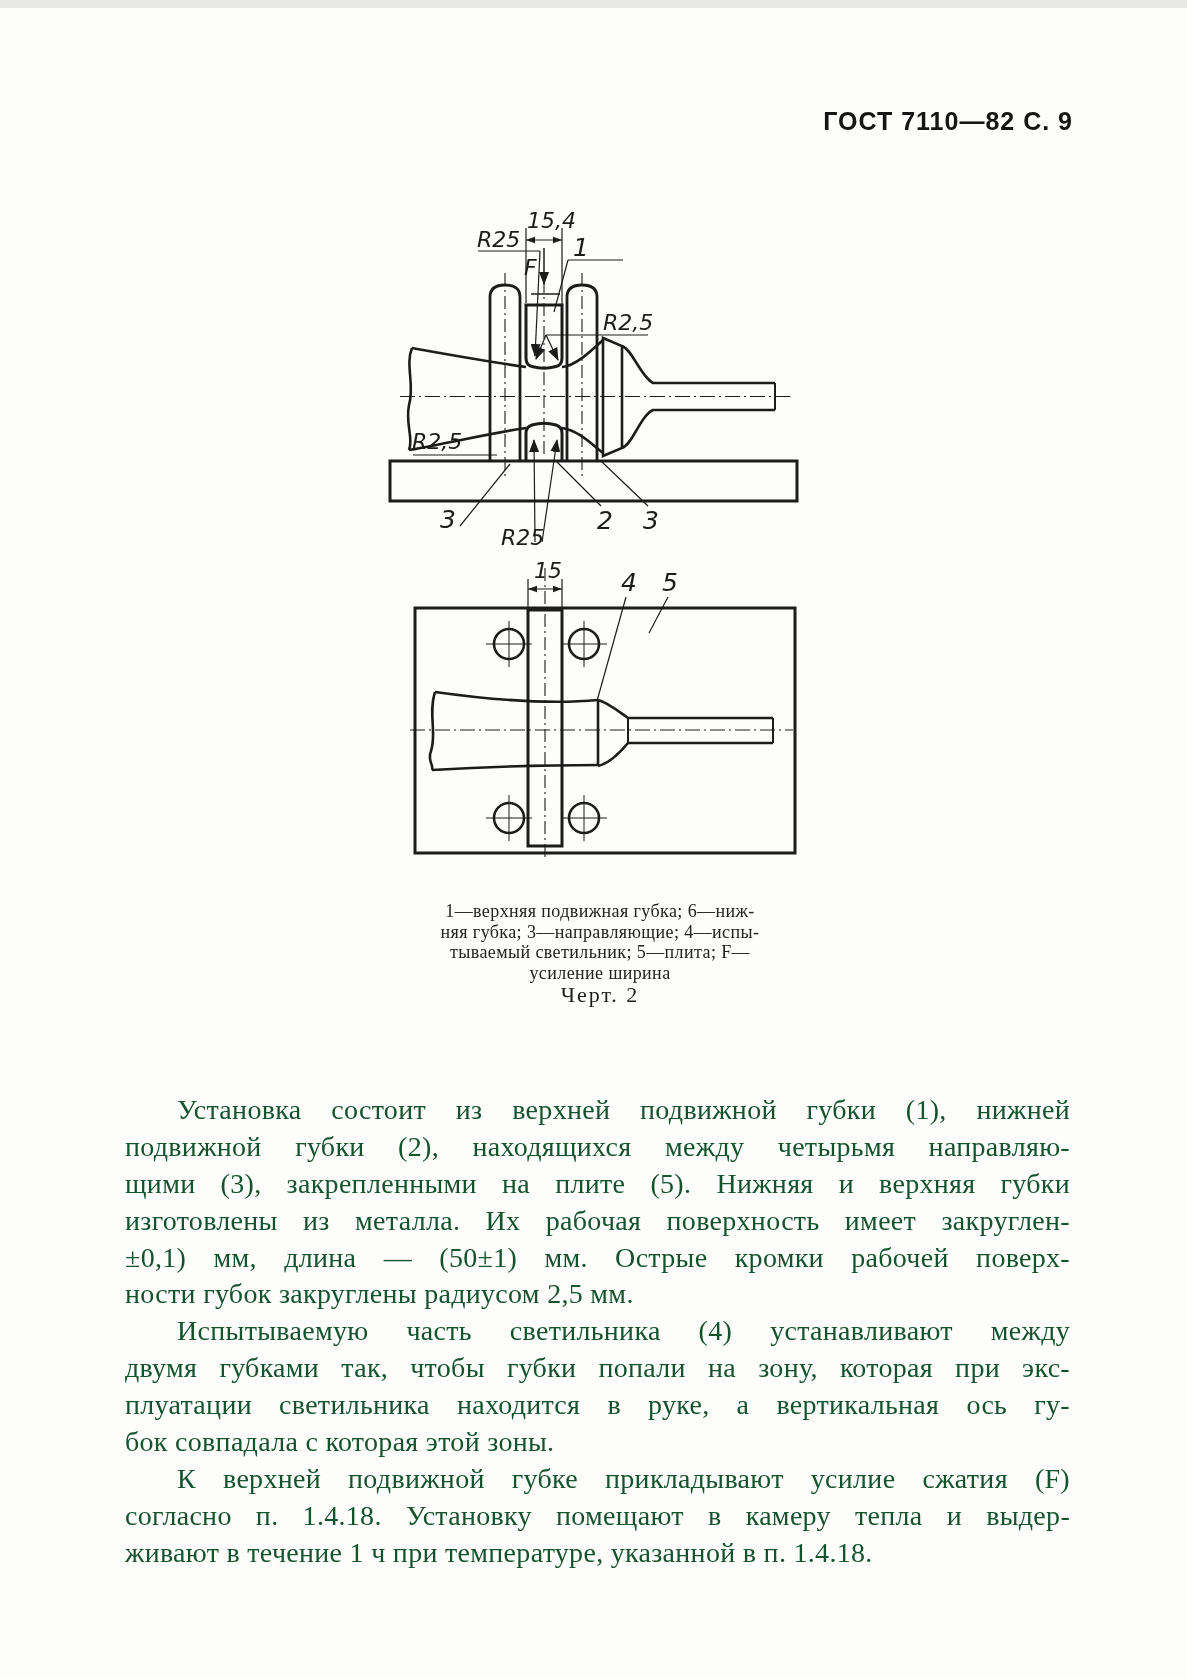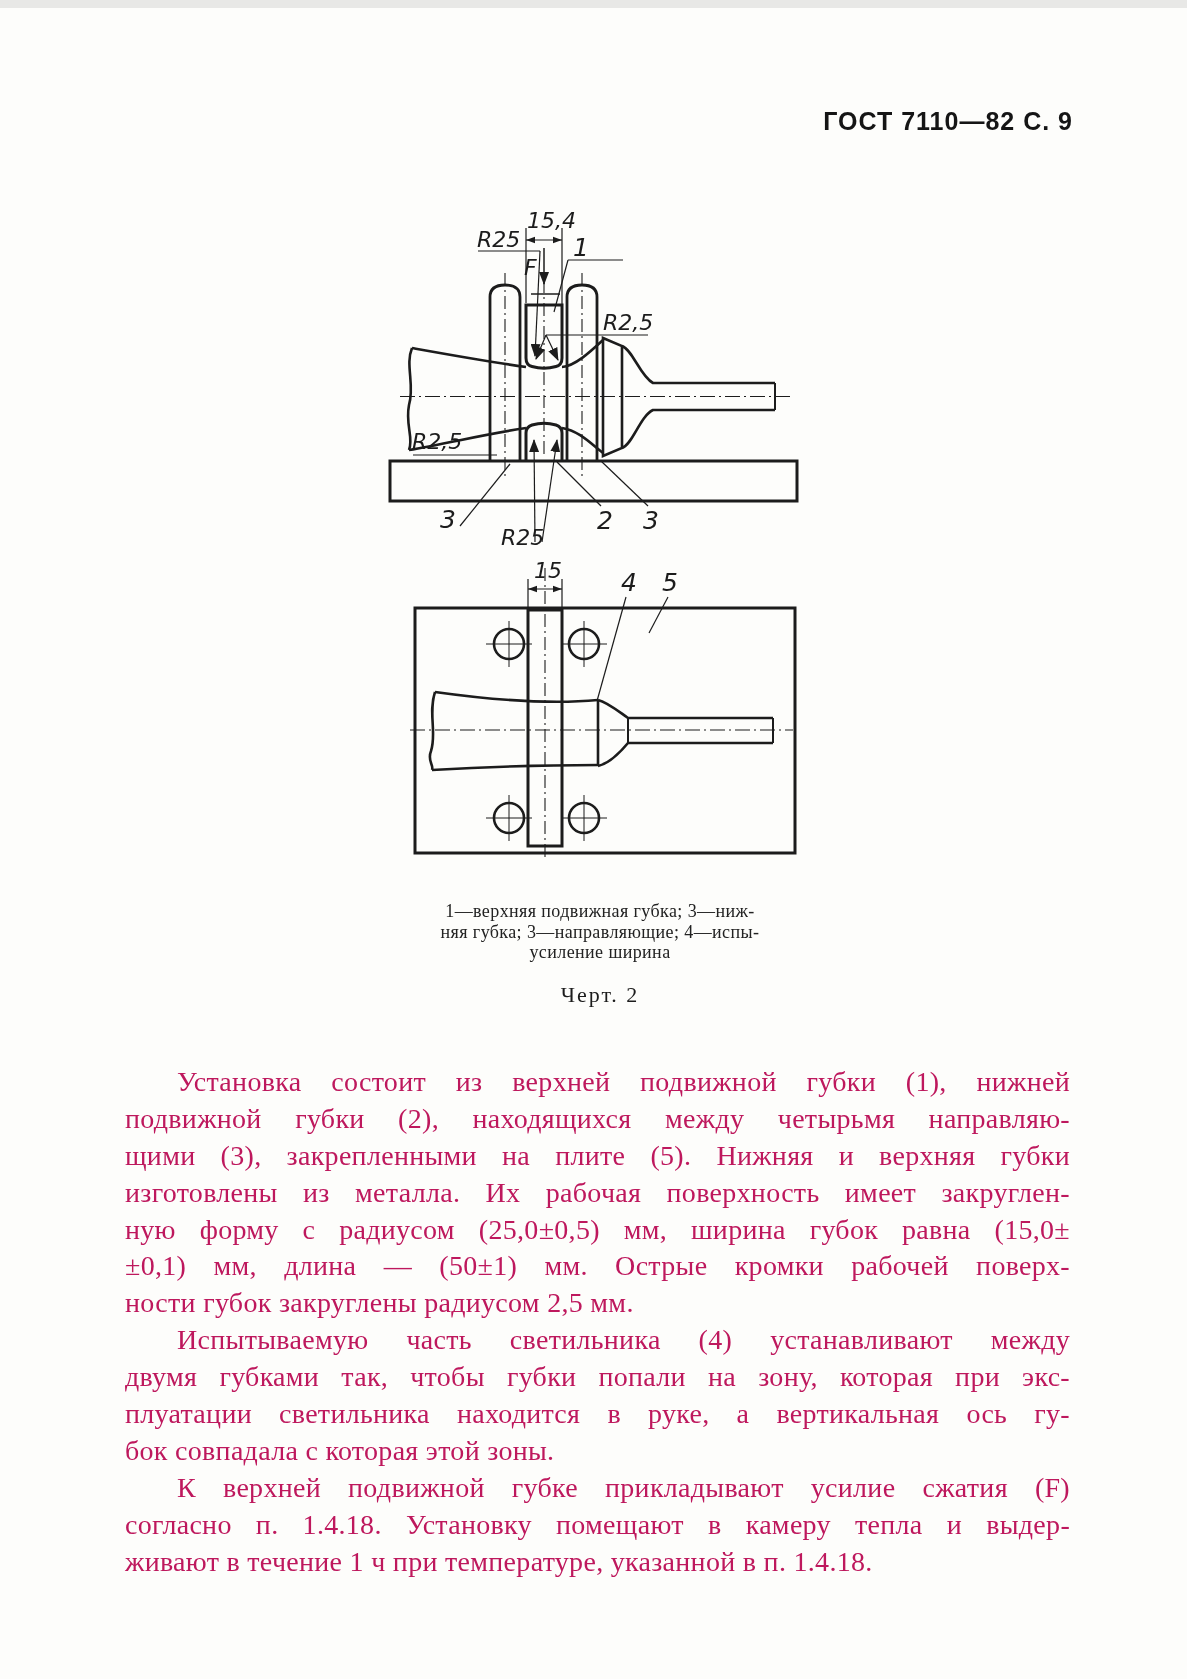--- a/index.html
+++ b/index.html
@@ -31,22 +31,22 @@
   .caption{
     position:absolute;left:390px;top:893px;width:420px;
     text-align:center;font-size:18px;line-height:20.5px;
     letter-spacing:0.4px;color:#222;
   }
   .figlabel{
     position:absolute;left:390px;top:974px;width:420px;
     text-align:center;font-size:22px;letter-spacing:2px;color:#1c1c1c;
   }
   .bodytext{
-    position:absolute;left:125px;top:1056px;width:945px;
-    font-size:28px;color:#be185d;letter-spacing:0.3px;
+    position:absolute;left:125px;top:1084px;width:945px;
+    font-size:28px;color:#14532d;letter-spacing:0.3px;
   }
   .bline{
     height:36.9px;line-height:36.9px;
     text-align:justify;text-align-last:justify;
     white-space:nowrap;overflow:visible;
   }
   .bline.first{text-indent:52px;}
   .bline.endp{text-align-last:left;}
 </style>
 </head>
@@ -194,32 +194,32 @@
 
     <g stroke="#1c1c1c" stroke-width="1.2">
       <line x1="241" y1="44" x2="212" y2="148"></line>
       <line x1="283" y1="44" x2="264" y2="80"></line>
     </g>
     <text class="parttxt" x="236" y="38">4</text>
     <text class="parttxt" x="277" y="38">5</text>
   </svg>
 
   <div class="caption">
-    <div>1—верхняя подвижная губка; 3—ниж-</div>
+    <div>1—верхняя подвижная губка; 6—ниж-</div>
     <div>няя губка; 3—направляющие; 4—испы-</div>
+    <div>тываемый светильник; 5—плита; F—</div>
     <div>усиление ширина</div>
   </div>
   <div class="figlabel">Черт. 2</div>
 
   <div class="bodytext">
     <div class="bline first">Установка состоит из верхней подвижной губки (1), нижней</div>
     <div class="bline">подвижной губки (2), находящихся между четырьмя направляю-</div>
     <div class="bline">щими (3), закрепленными на плите (5). Нижняя и верхняя губки</div>
     <div class="bline">изготовлены из металла. Их рабочая поверхность имеет закруглен-</div>
-    <div class="bline">ную форму с радиусом (25,0±0,5) мм, ширина губок равна (15,0±</div>
     <div class="bline">±0,1) мм, длина — (50±1) мм. Острые кромки рабочей поверх-</div>
     <div class="bline endp">ности губок закруглены радиусом 2,5 мм.</div>
     <div class="bline first">Испытываемую часть светильника (4) устанавливают между</div>
     <div class="bline">двумя губками так, чтобы губки попали на зону, которая при экс-</div>
     <div class="bline">плуатации светильника находится в руке, а вертикальная ось гу-</div>
     <div class="bline endp">бок совпадала с которая этой зоны.</div>
     <div class="bline first">К верхней подвижной губке прикладывают усилие сжатия (F)</div>
     <div class="bline">согласно п. 1.4.18. Установку помещают в камеру тепла и выдер-</div>
     <div class="bline endp">живают в течение 1 ч при температуре, указанной в п. 1.4.18.</div>
   </div>

